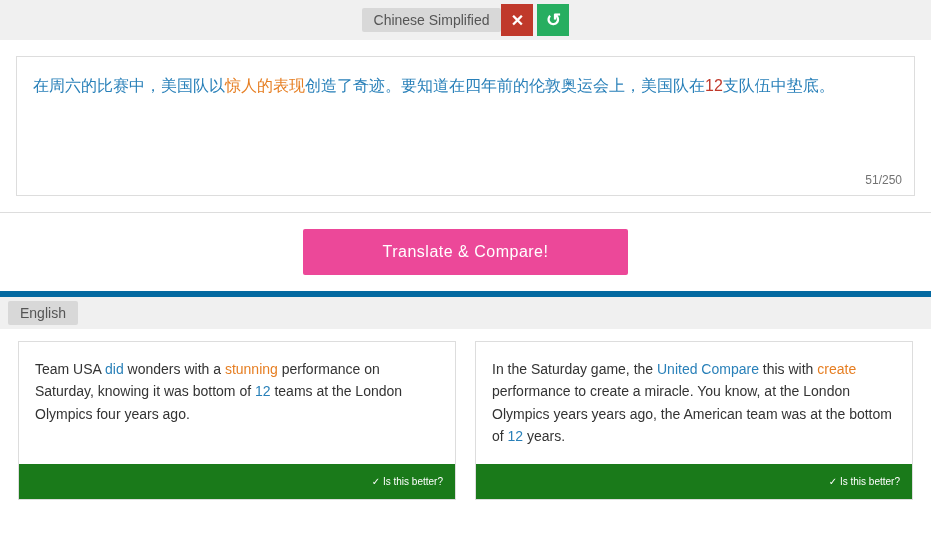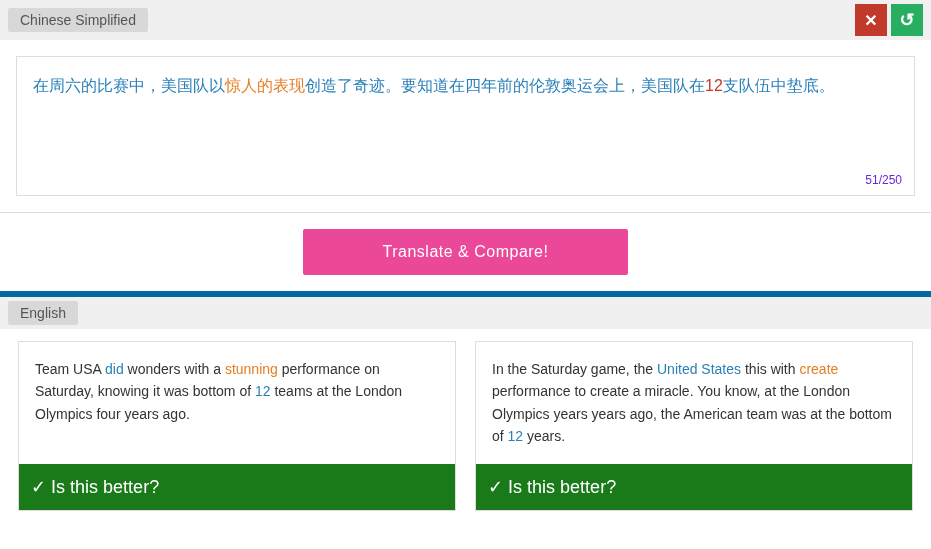--- a/index.html
+++ b/index.html
@@ -14,21 +14,21 @@
     
     .top-section {
       background: #fff;
       padding: 0;
       border-bottom: 1px solid #ddd;
     }
 
     .lang-bar {
       display: flex;
       align-items: center;
-      justify-content: space-between;
+      justify-content: center;
       background: #f0f0f0;
       padding: 4px 8px;
     }
 
     .lang-label {
       font-size: 14px;
       color: #555;
       background: #d8d8d8;
       padding: 4px 12px;
       border-radius: 2px;
@@ -77,21 +77,21 @@
       color: #333;
     }
 
     .char-blue { color: #2980b9; }
 
     .char-count {
       position: absolute;
       bottom: 8px;
       right: 12px;
       font-size: 12px;
-      color: #6d28d9;
+      color: #737373;
     }
 
     
     .translate-section {
       display: flex;
       justify-content: center;
       align-items: center;
       padding: 16px 0;
       background: #fff;
     }
@@ -144,23 +144,23 @@
     }
 
     .card-body p {
       font-size: 14px;
       line-height: 1.6;
     }
 
     .card-footer {
       background: #1a7a1a;
       color: #fff;
-      text-align: left;
+      text-align: right;
       padding: 12px;
-      font-size: 18px;
+      font-size: 10px;
       cursor: pointer;
     }
 
     
     .c-blue { color: #2980b9; }
     .c-orange { color: #e67e22; }
     .c-black { color: #333; }
   </style>
 </head>
 <body>
@@ -197,19 +197,19 @@
         <p>
           <span class="c-black">Team USA </span><span class="c-blue">did</span><span class="c-black"> wonders with a </span><span class="c-orange">stunning</span><span class="c-black"> performance on Saturday, knowing it was bottom of </span><span class="c-blue">12</span><span class="c-black"> teams at the London Olympics four years ago.</span>
         </p>
       </div>
       <div class="card-footer">✓ Is this better?</div>
     </div>
 
     <div class="card">
       <div class="card-body">
         <p>
-          <span class="c-black">In the Saturday game, the </span><span class="c-blue">United States</span><span class="c-black"> this with </span><span class="c-orange">create</span><span class="c-black"> performance to create a miracle. You know, at the London Olympics years years ago, the American team was at the bottom of </span><span class="c-blue">12</span><span class="c-black"> years.</span>
+          <span class="c-black">In the Saturday game, the </span><span class="c-blue">United Compare</span><span class="c-black"> this with </span><span class="c-orange">create</span><span class="c-black"> performance to create a miracle. You know, at the London Olympics years years ago, the American team was at the bottom of </span><span class="c-blue">12</span><span class="c-black"> years.</span>
         </p>
       </div>
       <div class="card-footer">✓ Is this better?</div>
     </div>
   </div>
 </div>
 
 </body></html>

